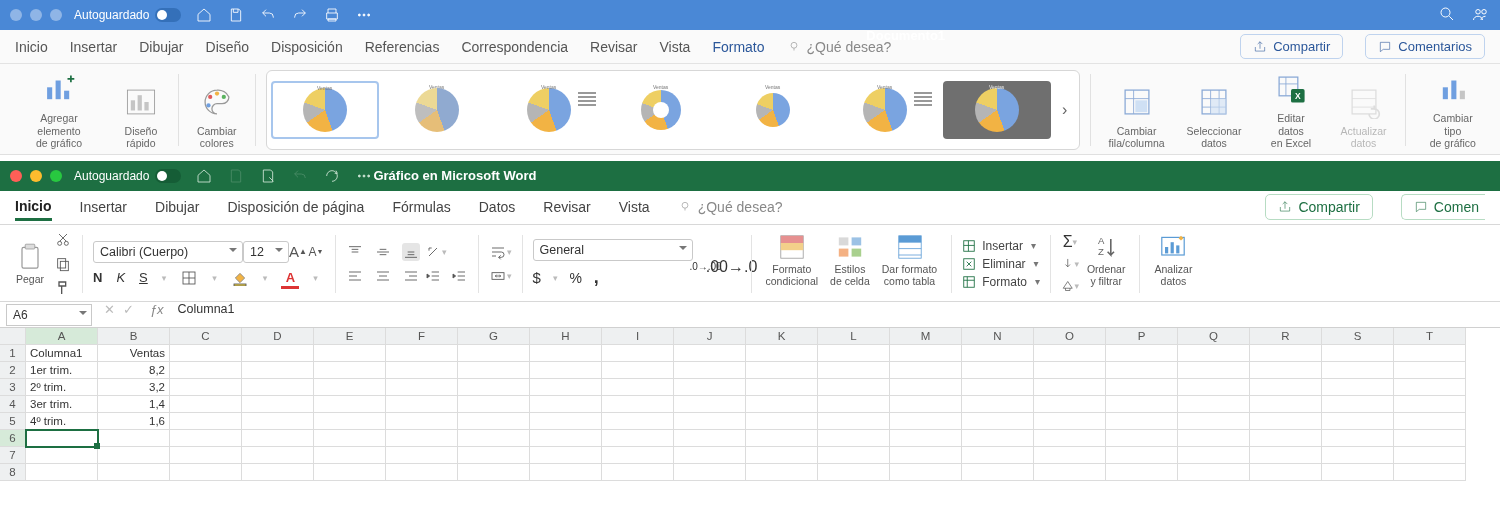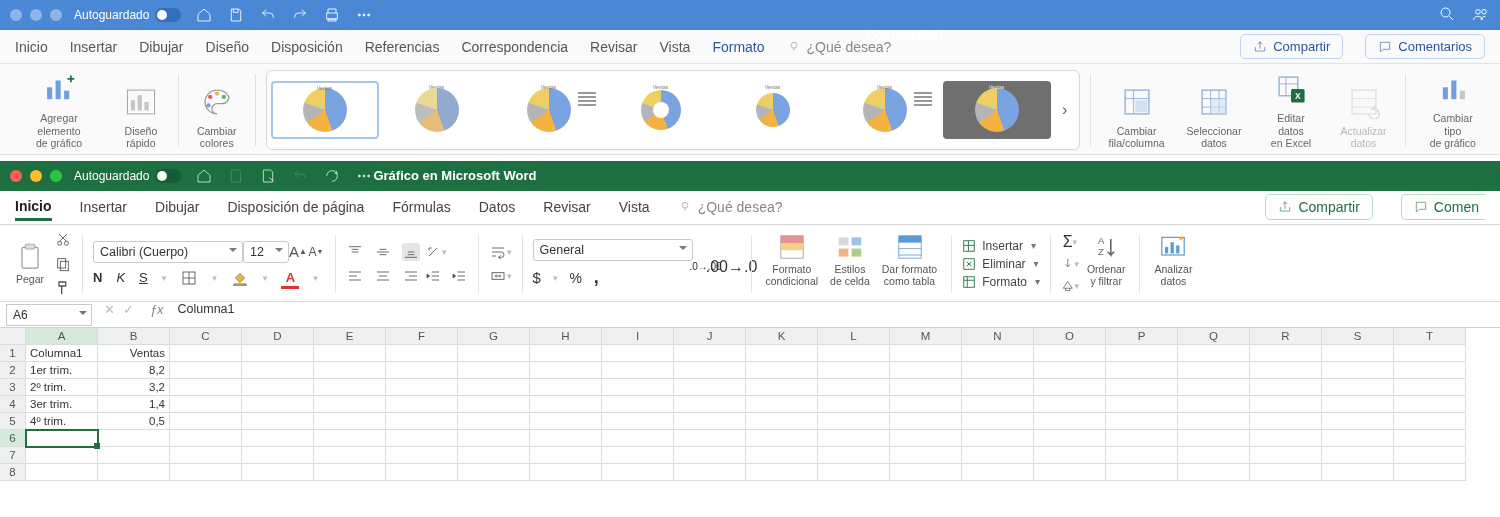--- a/index.html
+++ b/index.html
@@ -802,21 +802,21 @@
       <div class="cell"></div>
       <div class="cell"></div>
       <div class="cell"></div>
       <div class="cell"></div>
       <div class="cell"></div>
       <div class="cell"></div>
       <div class="cell"></div>
       <div class="cell"></div>
       <div class="rh">5</div>
       <div class="cell">4º trim.</div>
-      <div class="cell r">0,5</div>
+      <div class="cell r">1,6</div>
       <div class="cell"></div>
       <div class="cell"></div>
       <div class="cell"></div>
       <div class="cell"></div>
       <div class="cell"></div>
       <div class="cell"></div>
       <div class="cell"></div>
       <div class="cell"></div>
       <div class="cell"></div>
       <div class="cell"></div>

